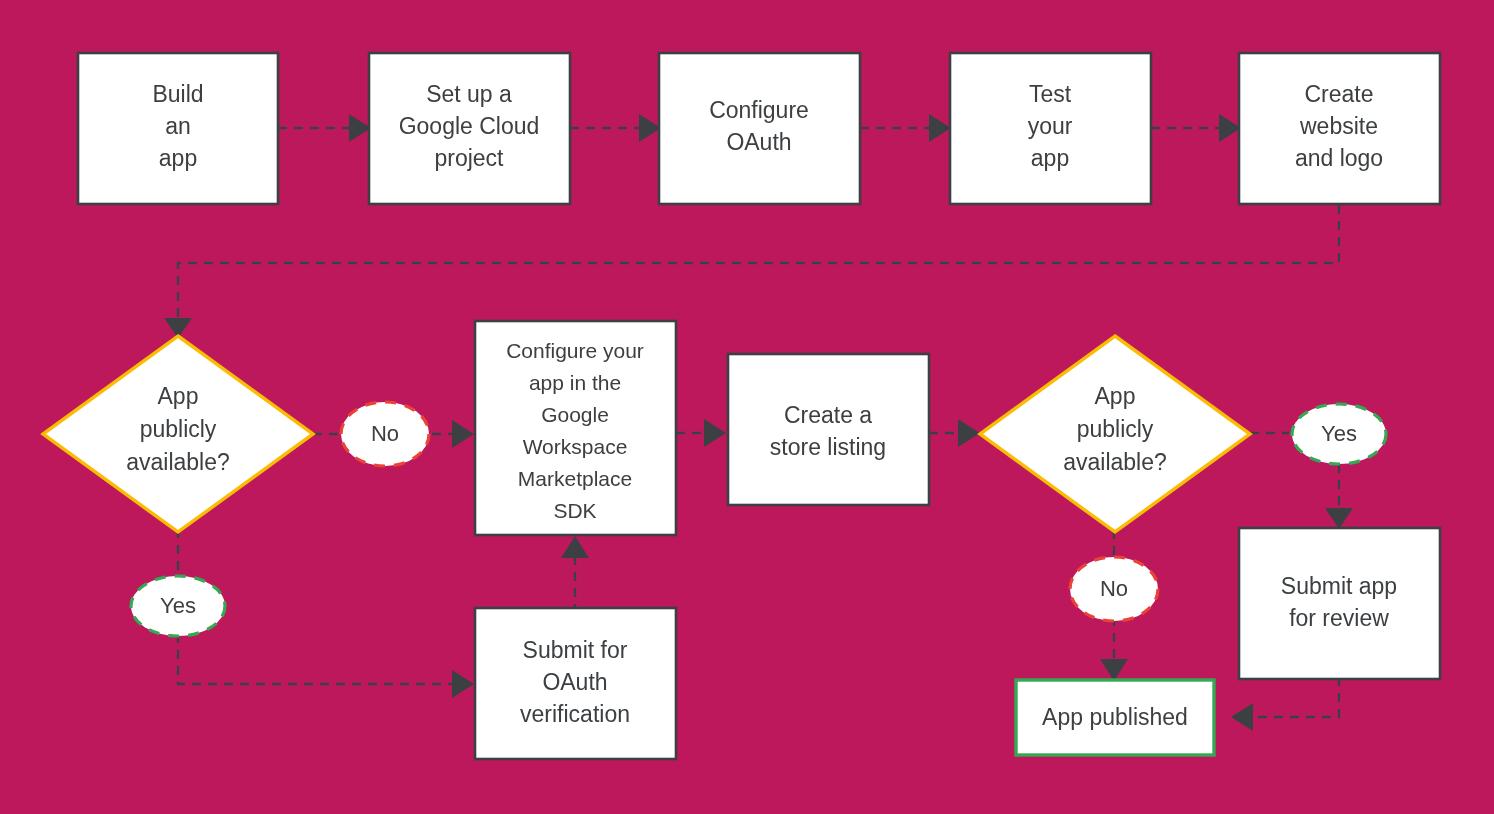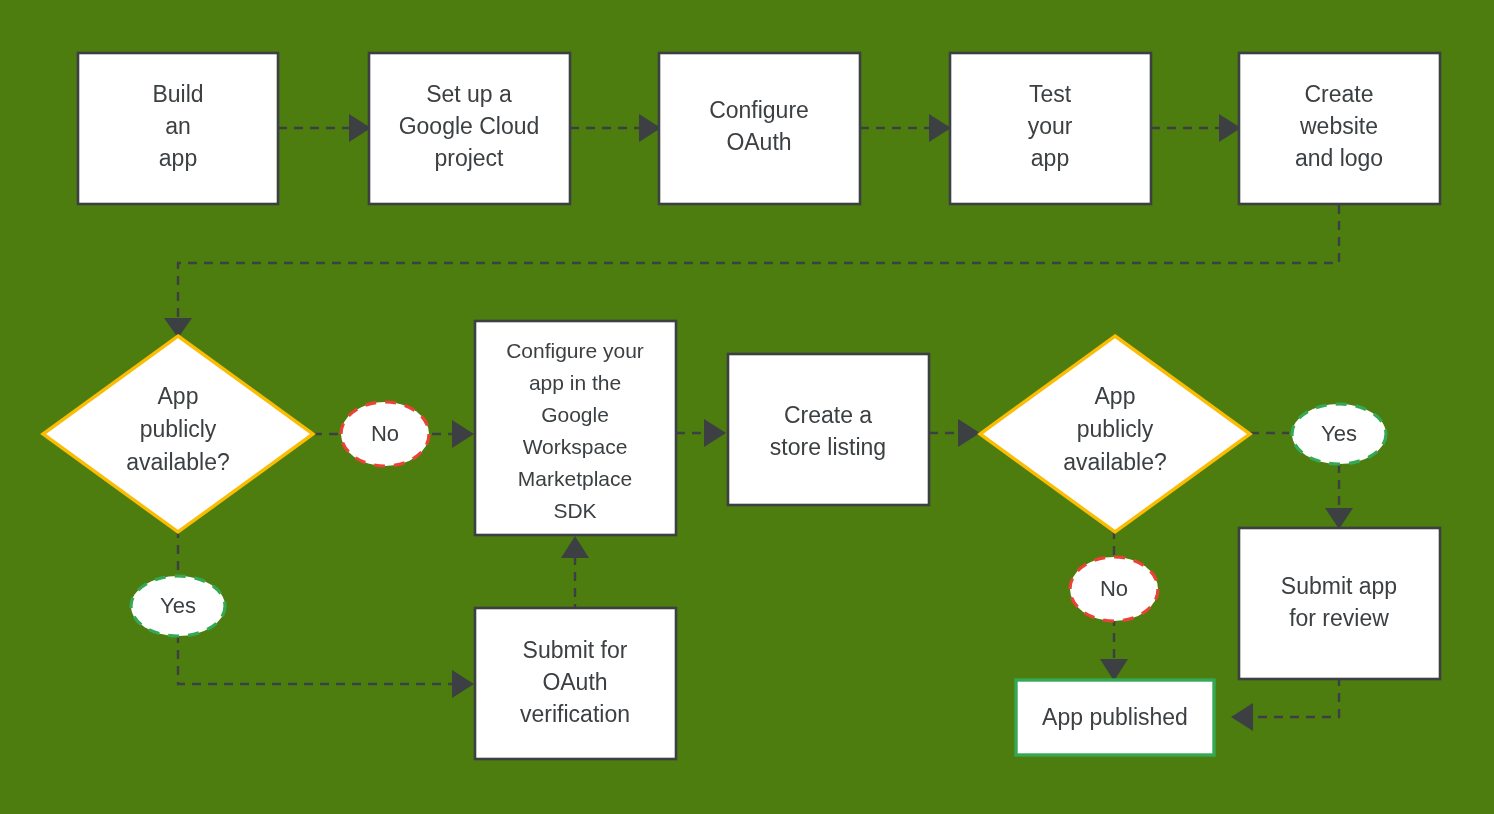--- a/index.html
+++ b/index.html
@@ -10,21 +10,21 @@
   body {
     width: 1494px;
     height: 814px;
     overflow: hidden;
     font-family: "Liberation Sans", sans-serif;
   }
   #canvas {
     position: relative;
     width: 1494px;
     height: 814px;
-    background: #4d7c0f;
+    background: #be185d;
   }
   svg.flow {
     position: absolute;
     top: 0;
     left: 0;
     width: 1494px;
     height: 814px;
   }
   .shape-rect {
     fill: #ffffff;

